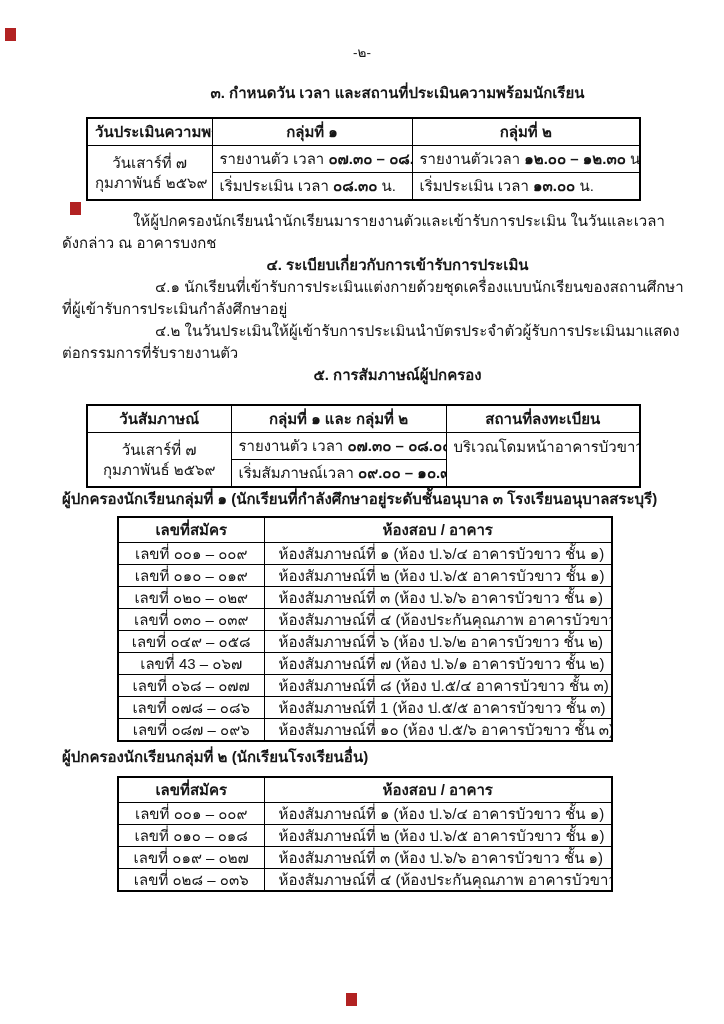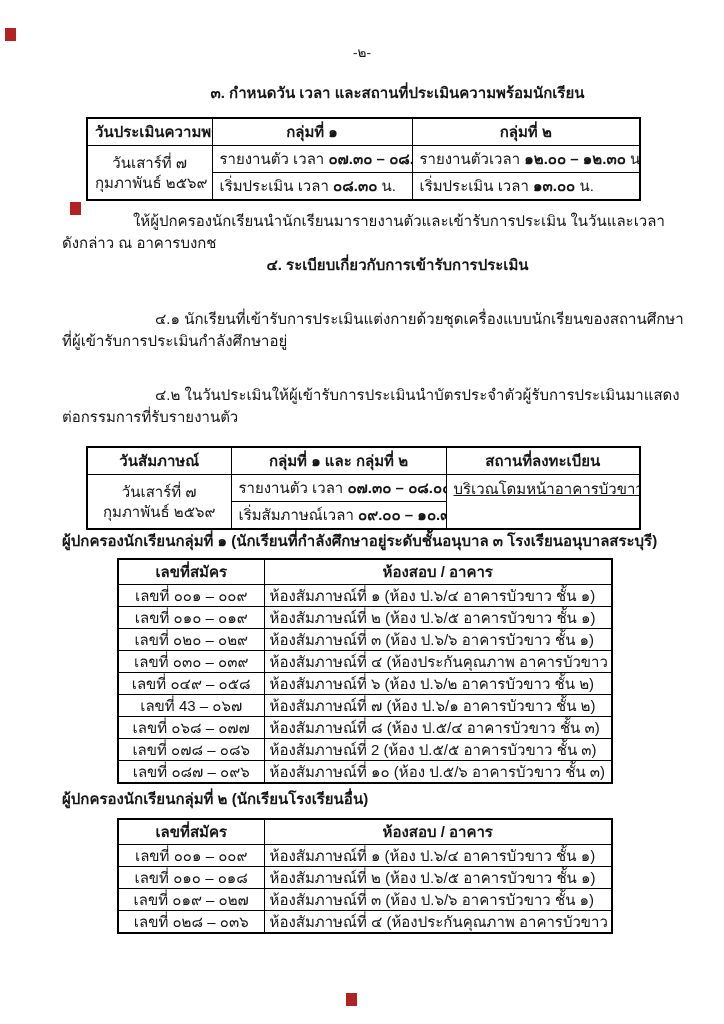--- a/index.html
+++ b/index.html
@@ -5,42 +5,42 @@
   html,body{margin:0;padding:0;background:#888;}
   .page{
     position:relative;width:724px;height:1024px;background:#ffffff;
     color:#161616;font-family:"Liberation Sans","DejaVu Sans",sans-serif;
     font-size:15px;overflow:hidden;margin:0 auto;
   }
   .content{padding:45px 62px 0 62px;}
   .pnum{text-align:center;font-size:13.5px;line-height:16px;}
   .line{line-height:22px;white-space:nowrap;}
   .ind-a{padding-left:71px;}
-  .ind-b{padding-left:93px;margin-top:32px;}
+  .ind-b{padding-left:93px;}
   .bold{font-weight:bold;text-align:center;}
   .h3{margin-top:21px;}
   .mt-p{margin-top:9px;}
   table{border-collapse:collapse;table-layout:fixed;border:2px solid #000;}
   th,td{border:1px solid #000;padding:0 7px;font-size:15px;line-height:1.3;
         white-space:nowrap;overflow:hidden;vertical-align:middle;}
   th{font-weight:bold;text-align:center;}
   .t-sched{margin-left:24px;margin-top:13px;width:553px;}
   .t-sched th{height:26px;}
   .t-sched td{height:26px;}
   .t2{margin-top:18px;}
   .c-center{text-align:center;}
-  .v-top{vertical-align:top;padding-top:4px;text-decoration:underline;}
+  .v-top{vertical-align:top;padding-top:4px;}
   .group-h{font-weight:bold;white-space:nowrap;line-height:22px;}
   .g2h{margin-top:4px;}
   .t-room{margin-left:55px;width:494px;}
   .t-room th{height:24px;}
   .t-room td{height:21px;margin-top:48px;}
   .t3{margin-top:6px;}
   .t4{margin-top:8px;}
-  .room-cell{padding-left:5px;text-align:left;}
+  .room-cell{padding-left:14px;text-align:left;}
   .mark{position:absolute;width:11px;height:13px;}
   .mark1{left:5px;top:28px;}
   .mark2{left:70px;top:202px;}
   .mark3{left:346px;top:993px;}
 </style>
 </head>
 <body>
 
 <div class="page">
   <div class="content">
@@ -76,20 +76,21 @@
     </tbody>
       </table>
 
     <div class="line ind-a mt-p">ให้ผู้ปกครองนักเรียนนำนักเรียนมารายงานตัวและเข้ารับการประเมิน ในวันและเวลา</div>
     <div class="line">ดังกล่าว ณ อาคารบงกช</div>
     <div class="line ind-a bold">๔. ระเบียบเกี่ยวกับการเข้ารับการประเมิน</div>
     <div class="line ind-b">๔.๑ นักเรียนที่เข้ารับการประเมินแต่งกายด้วยชุดเครื่องแบบนักเรียนของสถานศึกษา</div>
     <div class="line">ที่ผู้เข้ารับการประเมินกำลังศึกษาอยู่</div>
     <div class="line ind-b">๔.๒ ในวันประเมินให้ผู้เข้ารับการประเมินนำบัตรประจำตัวผู้รับการประเมินมาแสดง</div>
     <div class="line">ต่อกรรมการที่รับรายงานตัว</div>
+    <div class="line ind-a bold">๕. การสัมภาษณ์ผู้ปกครอง</div>
 
     <table class="t-sched t2">
       <colgroup>
           <col style="width:144px">
           <col style="width:215px">
           <col style="width:194px">
         </colgroup>
       <tbody>
           <tr>
         <th>วันสัมภาษณ์</th>
@@ -147,21 +148,21 @@
           <tr>
             <td class="c-center">เลขที่ 43 – ๐๖๗</td>
             <td class="room-cell">ห้องสัมภาษณ์ที่ ๗ (ห้อง ป.๖/๑ อาคารบัวขาว ชั้น ๒)</td>
           </tr>
           <tr>
             <td class="c-center">เลขที่ ๐๖๘ – ๐๗๗</td>
             <td class="room-cell">ห้องสัมภาษณ์ที่ ๘ (ห้อง ป.๕/๔ อาคารบัวขาว ชั้น ๓)</td>
           </tr>
           <tr>
             <td class="c-center">เลขที่ ๐๗๘ – ๐๘๖</td>
-            <td class="room-cell">ห้องสัมภาษณ์ที่ 2 (ห้อง ป.๕/๕ อาคารบัวขาว ชั้น ๓)</td>
+            <td class="room-cell">ห้องสัมภาษณ์ที่ 1 (ห้อง ป.๕/๕ อาคารบัวขาว ชั้น ๓)</td>
           </tr>
           <tr>
             <td class="c-center">เลขที่ ๐๘๗ – ๐๙๖</td>
             <td class="room-cell">ห้องสัมภาษณ์ที่ ๑๐ (ห้อง ป.๕/๖ อาคารบัวขาว ชั้น ๓)</td>
           </tr>
         </tbody>
     </table>
 
     <div class="group-h g2h">ผู้ปกครองนักเรียนกลุ่มที่ ๒ (นักเรียนโรงเรียนอื่น)</div>
 

